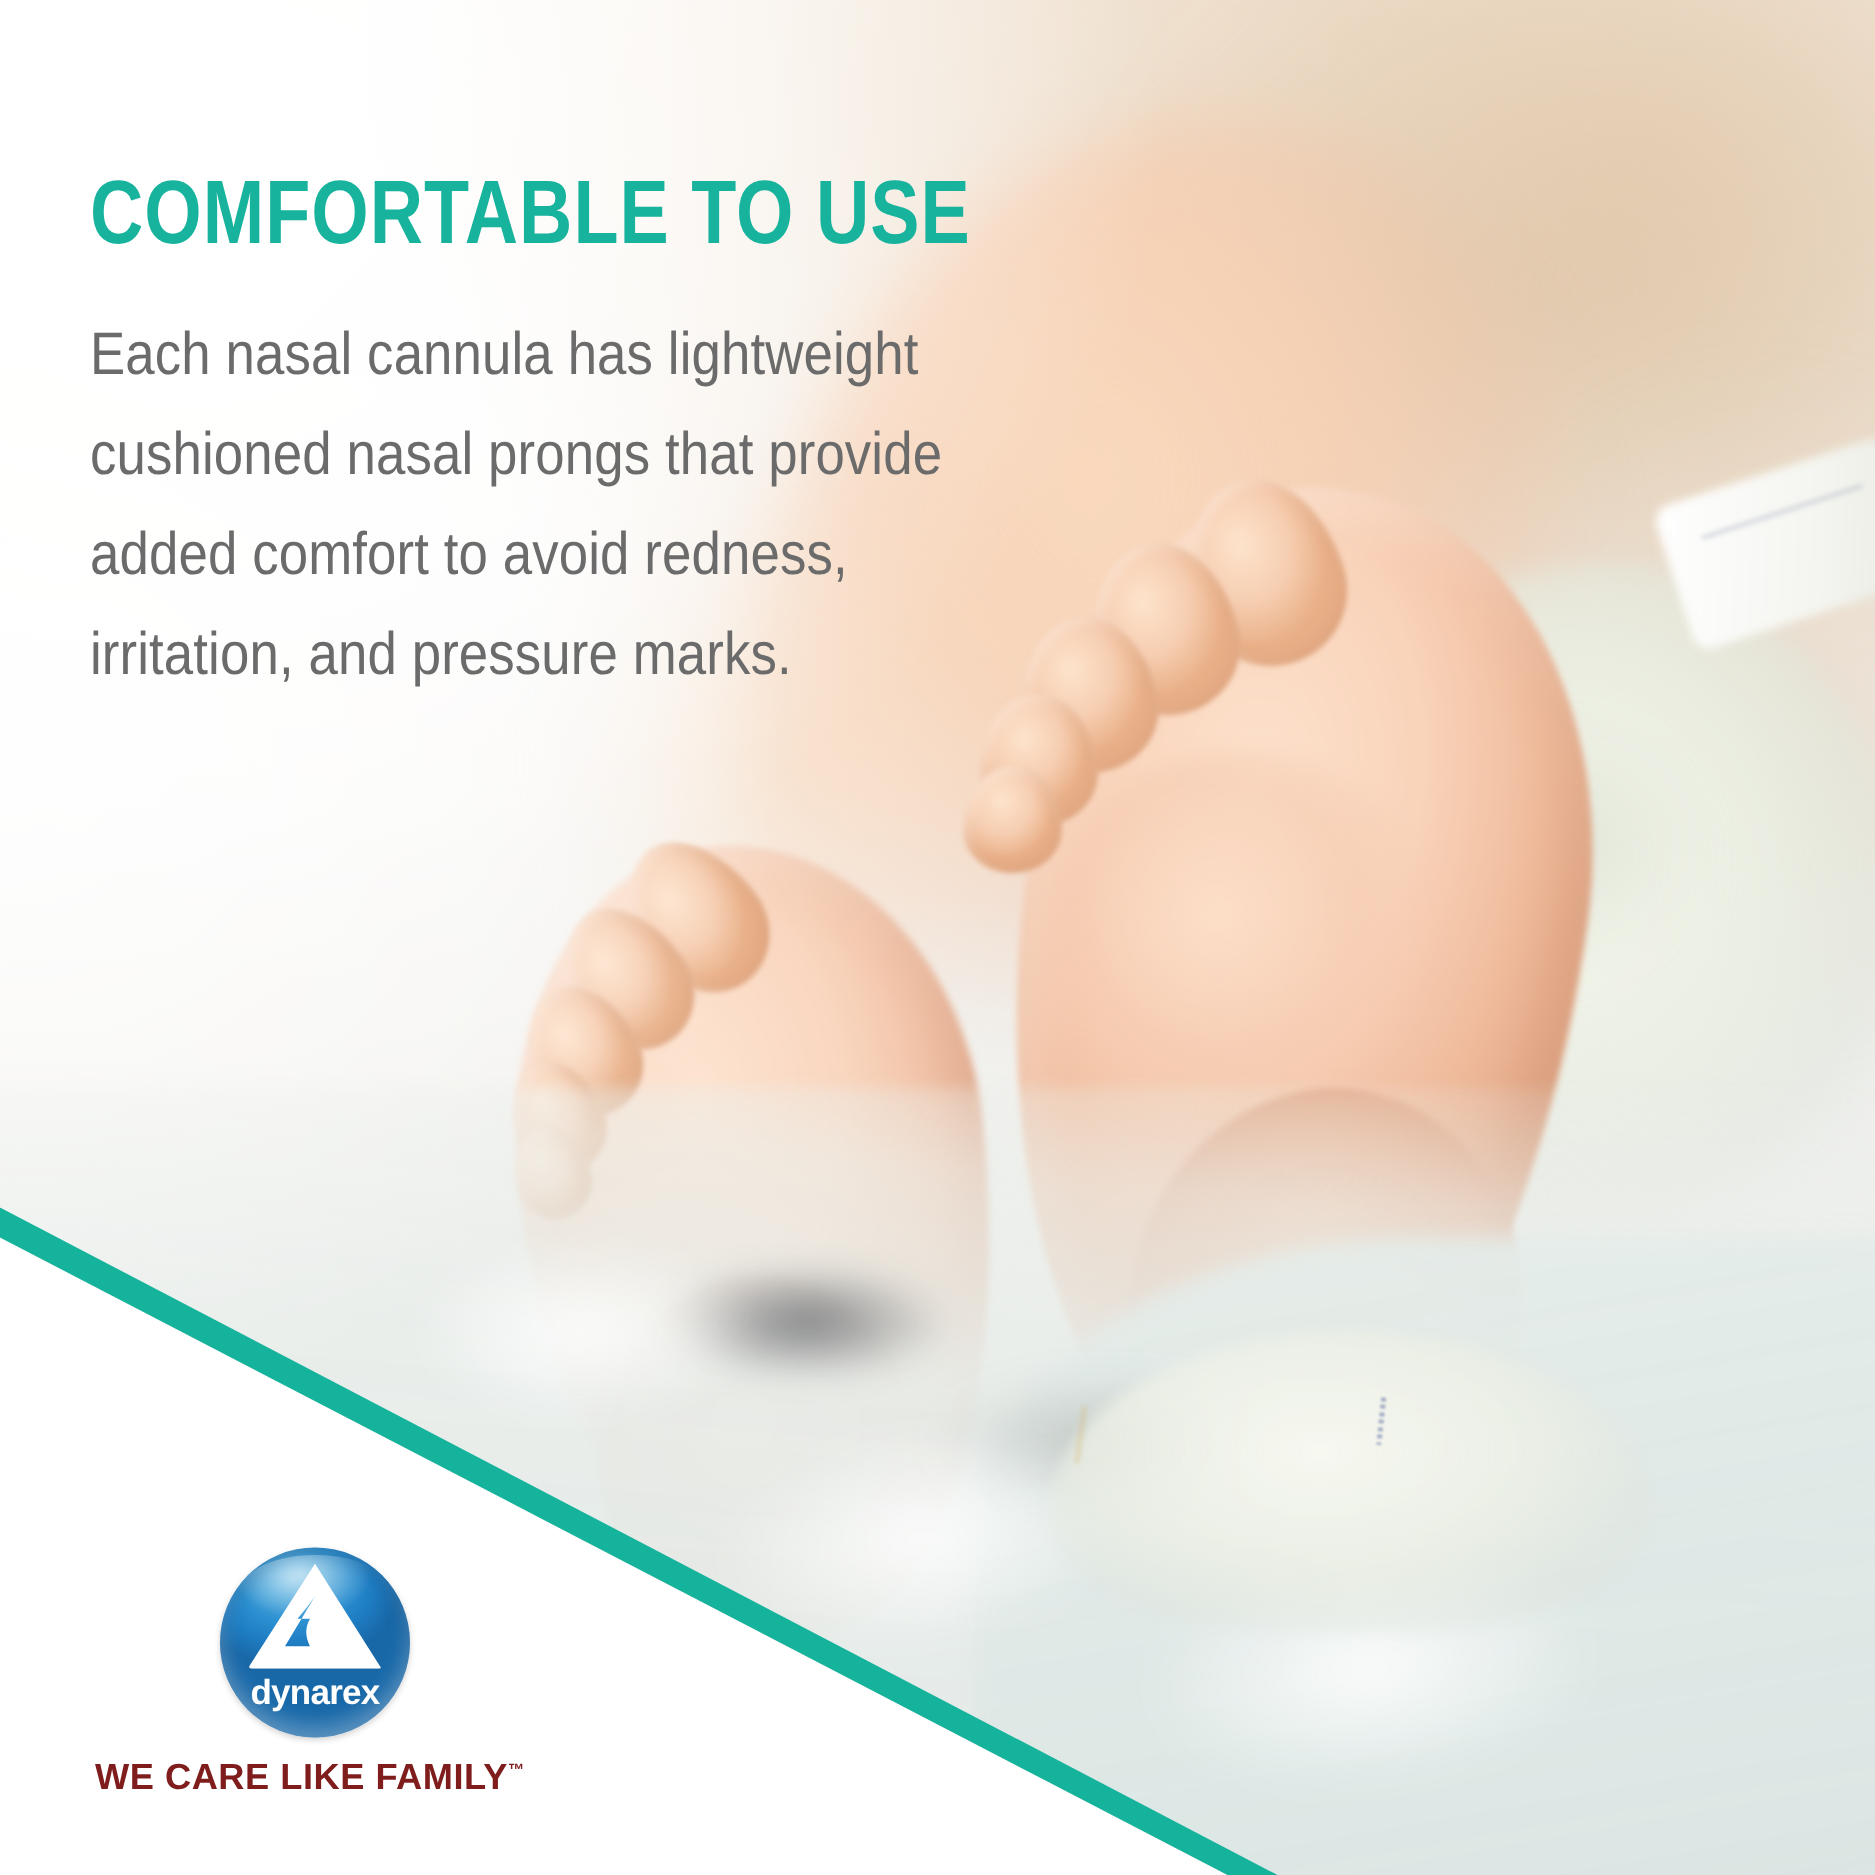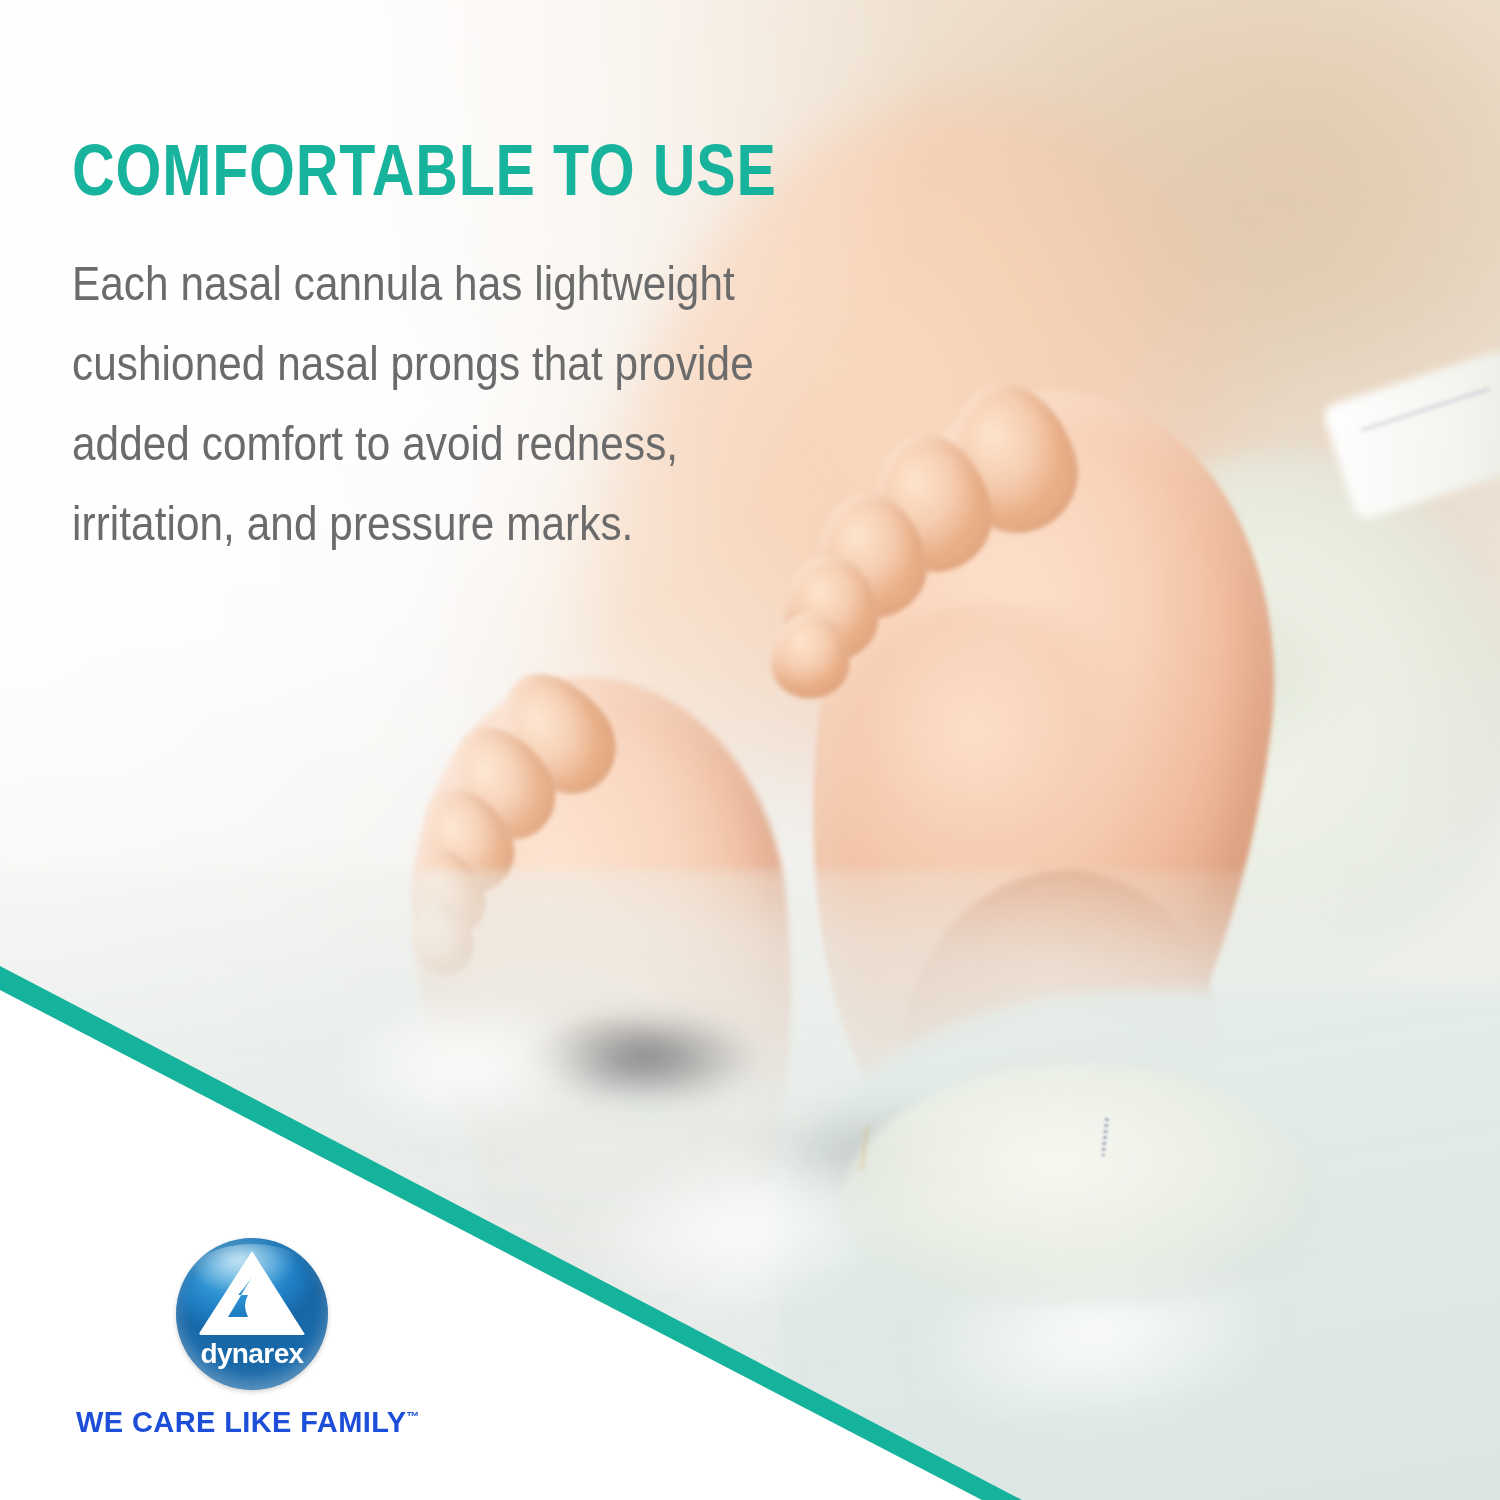--- a/index.html
+++ b/index.html
@@ -294,21 +294,21 @@
     position:absolute;left:0;right:0;bottom:20px;
     text-align:center;
     color:#ffffff;
     font-family:"Liberation Sans",sans-serif;
     font-weight:700;
     font-size:28px;
     letter-spacing:-.6px;
   }
   .tagline{
     margin-top:16px;
-    color:#1d4ed8;
+    color:#7f1d1d;
     font-family:"Liberation Sans",sans-serif;
     font-weight:700;
     font-size:29px;
     letter-spacing:.4px;
     white-space:nowrap;
     position:relative;
   }
   .tagline .tm{font-size:13px;vertical-align:super;letter-spacing:0;}
 </style>
 </head>

